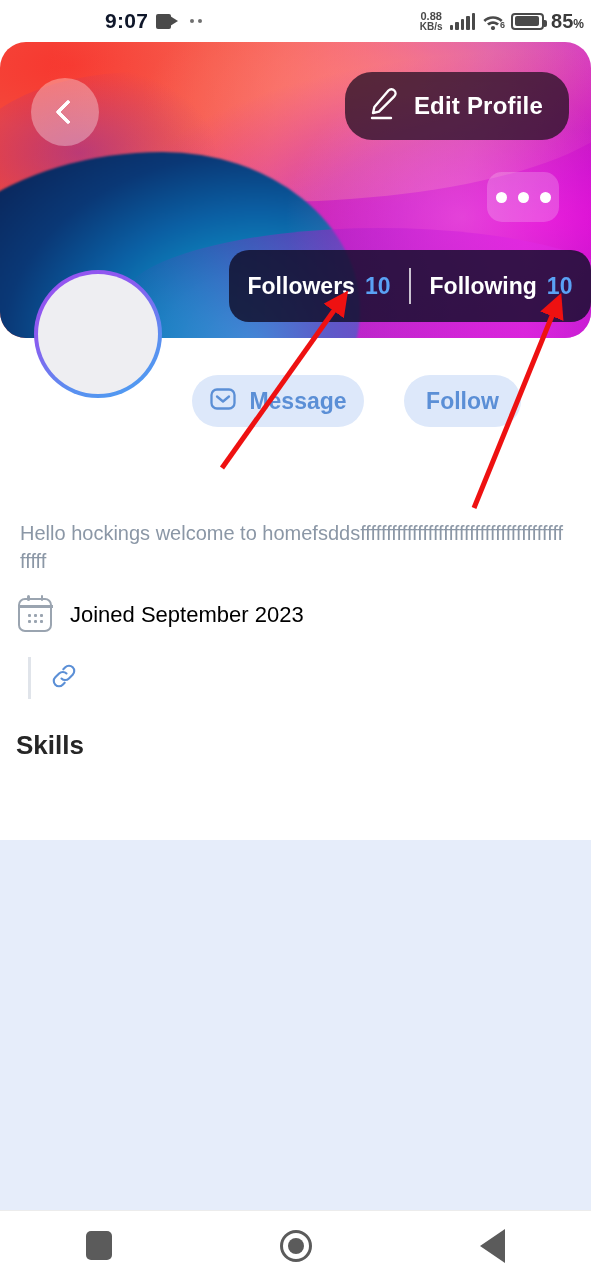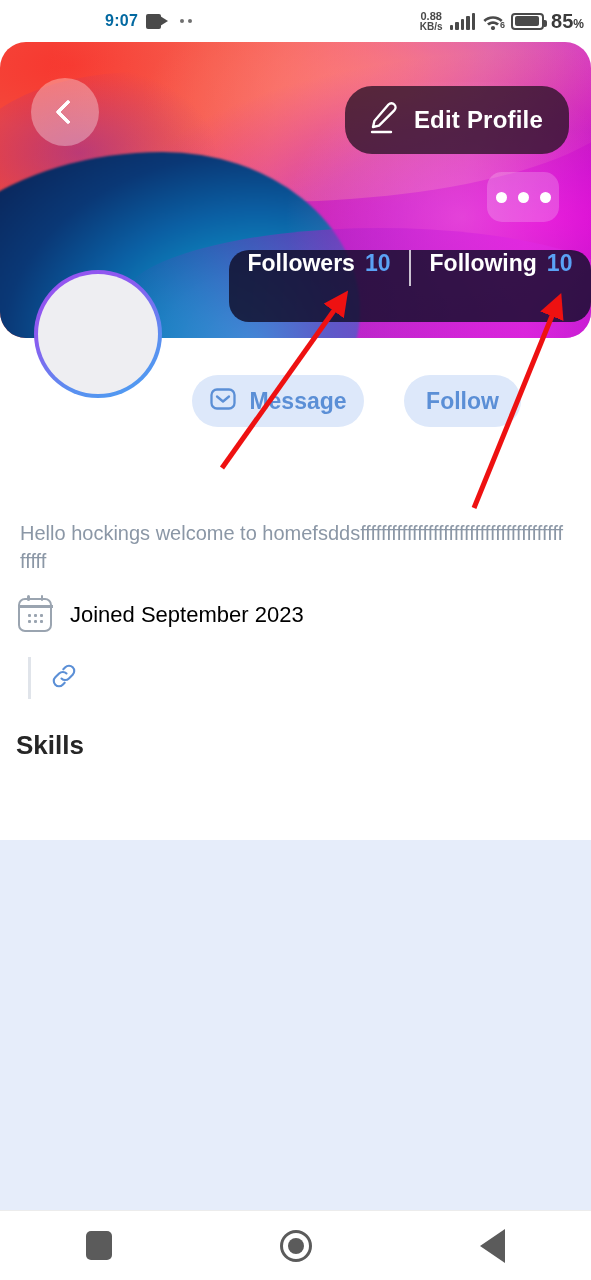--- a/index.html
+++ b/index.html
@@ -10,21 +10,21 @@
     overflow:hidden;
   }
   .phone { position:relative; width:591px; height:1280px; background:#fff; }
 
   
   .statusbar{
     position:absolute; top:0; left:0; width:591px; height:42px;
     display:flex; align-items:center; background:#ffffff; z-index:40;
   }
   .sb-left{ display:flex; align-items:center; gap:8px; margin-left:105px; }
-  .sb-time{ font-size:16px; font-weight:700; color:#0369a1; letter-spacing:.3px; }
+  .sb-time{ font-size:21px; font-weight:700; color:#0f172a; letter-spacing:.3px; }
   .sb-cam{ width:22px; height:15px; position:relative; }
   .sb-cam .body{ position:absolute; left:0; top:0; width:15px; height:15px; background:#4a4a4a; border-radius:2px; }
   .sb-cam .lens{ position:absolute; left:14px; top:2px; width:0; height:0;
      border-top:5px solid transparent; border-bottom:5px solid transparent; border-left:8px solid #4a4a4a;}
   .sb-dots{ display:flex; gap:4px; margin-left:4px; }
   .sb-dots i{ width:4px; height:4px; border-radius:50%; background:#6f6f6f; display:block; }
 
   .sb-right{ margin-left:auto; margin-right:7px; display:flex; align-items:center; gap:7px; }
   .sb-kbs{ text-align:center; line-height:1.0; color:#4a4a4a; font-weight:700; }
   .sb-kbs .n{ font-size:11px; display:block; }
@@ -81,39 +81,39 @@
   .back-btn{
     position:absolute; left:31px; top:78px; width:68px; height:68px; border-radius:50%;
     background:rgba(255,255,255,.33); z-index:12;
     display:flex; align-items:center; justify-content:center; cursor:pointer;
   }
   .chev{ width:18px; height:18px; border-left:4px solid #fff; border-bottom:4px solid #fff;
     transform:rotate(45deg); margin-left:6px; border-radius:2px; }
 
   
   .edit-btn{
-    position:absolute; right:22px; top:86px; height:68px; padding:0 26px 0 22px;
+    position:absolute; right:22px; top:72px; height:68px; padding:0 26px 0 22px;
     background:rgba(42,18,38,.78); border-radius:27px; z-index:12;
     display:flex; align-items:center; gap:17px; cursor:pointer;
   }
   .edit-btn .lbl{ color:#fff; font-size:24px; font-weight:700; letter-spacing:.2px; }
 
   
   .more-btn{
     position:absolute; right:32px; top:172px; width:72px; height:50px; border-radius:15px;
     background:rgba(255,255,255,.2); z-index:12;
     display:flex; align-items:center; justify-content:center; gap:11px; cursor:pointer;
   }
   .more-btn i{ width:11px; height:11px; border-radius:50%; background:#fff; display:block; }
 
   
   .stats{
     position:absolute; right:0px; top:250px; width:362px; height:72px;
     background:rgba(16,14,40,.82); border-radius:20px; z-index:14;
-    display:flex; align-items:flex-start; cursor:pointer;
+    display:flex; align-items:center; cursor:pointer;
   }
   .stats .grp{ flex:1; display:flex; align-items:center; justify-content:center; gap:10px; }
   .stats .t{ color:#fff; font-size:23px; font-weight:700; }
   .stats .v{ color:#5aa2f5; font-size:23px; font-weight:700; }
   .stats .sep{ width:2px; height:36px; background:rgba(255,255,255,.75); }
 
   
   .avatar{
     position:absolute; left:34px; top:270px; width:128px; height:128px; border-radius:50%;
     background:linear-gradient(150deg,#9a4ff0 0%, #8a5cf0 35%, #5a8ff0 70%, #4aa0f2 100%);

